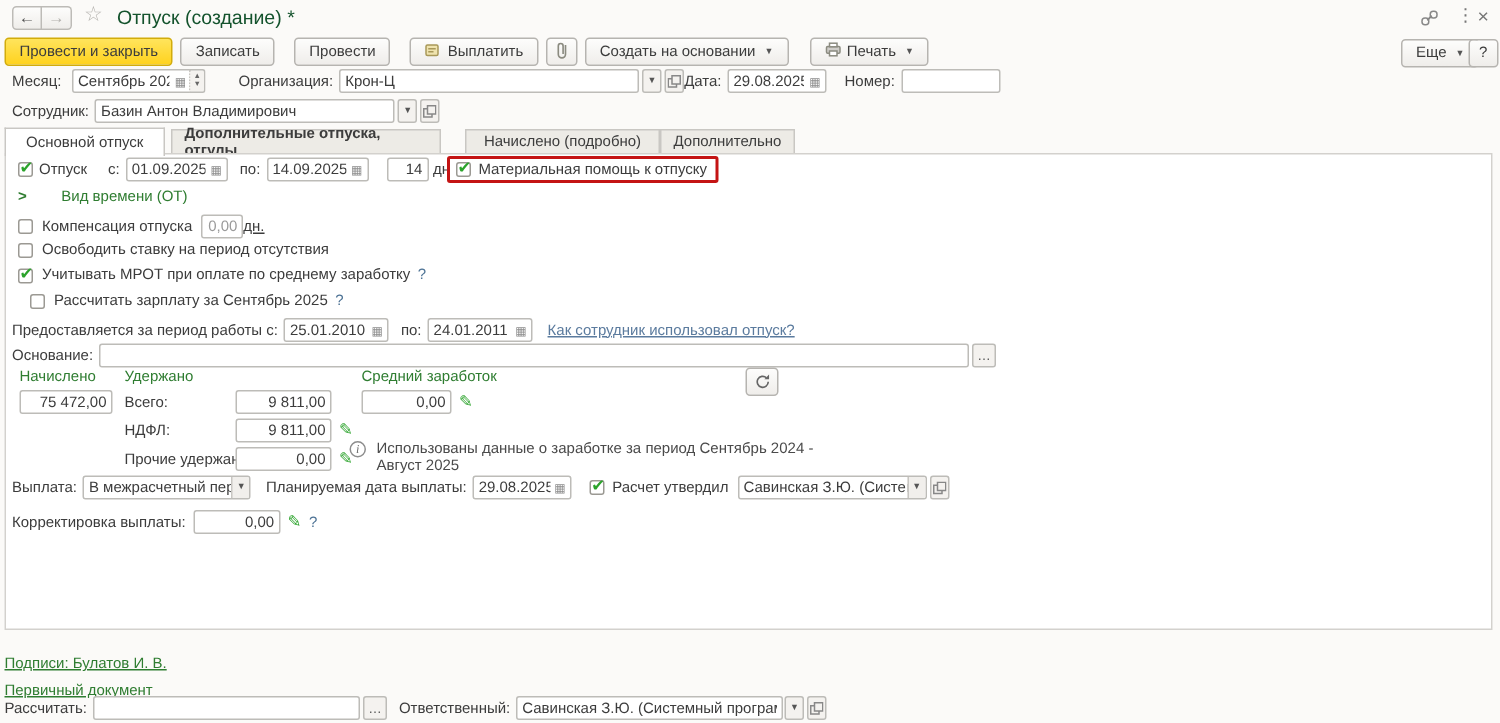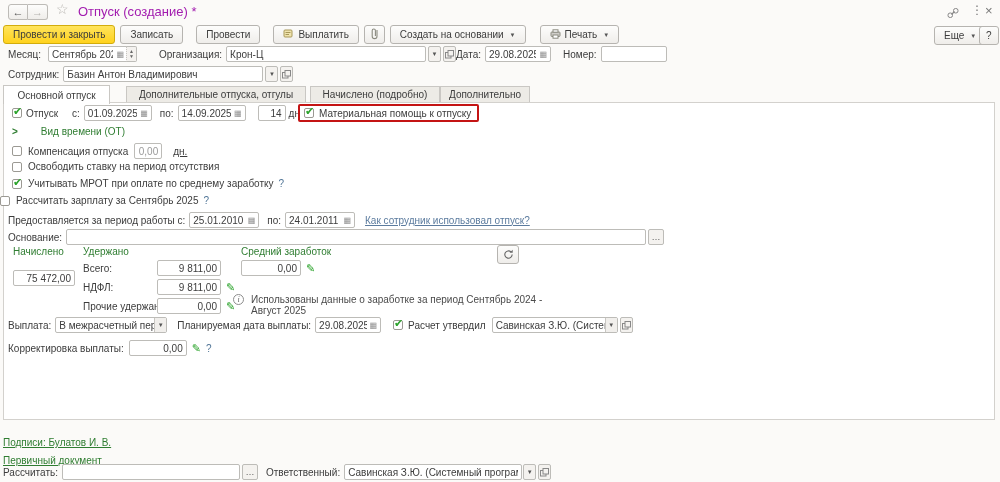--- a/index.html
+++ b/index.html
@@ -1,21 +1,21 @@
 <!DOCTYPE html>
 <html><head>
 <meta charset="utf-8">
 <style>
   * { box-sizing: border-box; }
   body { margin:0; font-family:"Liberation Sans", sans-serif; background:#fbfaf8; color:#3c3c3c; }
   #app { position:relative; width:1000px; height:482px; background:#fbfaf8; overflow:hidden; }
   .abs { position:absolute; }
   .row { position:absolute; display:flex; align-items:center; }
   .lbl { font-size:10px; white-space:nowrap; color:#3c3c3c; }
-  .title { font-size:13px; color:#a21caf; white-space:nowrap; }
+  .title { font-size:13px; color:#14532d; white-space:nowrap; }
   .fld { display:flex; align-items:center; height:16px; border:1px solid #bdbcb8; border-radius:2px;
          background:#fff; font-size:10px; padding:0 3px; white-space:nowrap; overflow:hidden; }
   .fld .txt { flex:1; overflow:hidden; }
   .num .txt { text-align:right; }
   .dis { color:#9a9a9a; }
   .ico-cal { font-size:8px; color:#8d8d8d; margin-left:3px; }
   .btn { display:inline-flex; align-items:center; justify-content:center; gap:4px; height:19px;
          border:1px solid #b6b4b0; border-radius:3px; background:linear-gradient(#fdfdfc,#efedea);
          font-size:10px; padding:0 9px; cursor:pointer; white-space:nowrap; color:#3c3c3c; }
   .btn.primary { background:linear-gradient(#ffe45c,#ffd21e); border-color:#d2ac0c; }
@@ -177,21 +177,21 @@
       </div>
     <div class="sq" style="margin-left:2px;">
       <svg width="9" height="9" viewBox="0 0 9 9">
           <rect x="0.5" y="2.5" width="5.5" height="5.5" fill="none" stroke="#888"></rect>
           <rect x="3" y="0.5" width="5.5" height="5.5" fill="#f4f2ef" stroke="#888"></rect>
         </svg>
     </div>
   </div>
 
   <div class="tab active" style="left:3px; width:107px;">Основной отпуск</div>
-  <div class="tab" style="left:126px; width:180px;">Дополнительные отпуска, отгулы</div>
+  <div class="tab" style="left:114px; width:180px;font-weight:bold;">Дополнительные отпуска, отгулы</div>
   <div class="tab" style="left:310px; width:130px;">Начислено (подробно)</div>
   <div class="tab" style="left:440px; width:90px;">Дополнительно</div>
 
   <div id="panel"></div>
 
   <div class="row z" style="left:12px; top:104px;">
     <span class="cb on"></span>
     <span class="lbl" style="margin-left:4px;">Отпуск</span>
     <span class="lbl" style="margin-left:14px;">с:</span>
     <div class="fld" style="width:68px; margin-left:4px;">
@@ -217,35 +217,35 @@
     <span class="chev">&gt;</span>
     <span class="gplain" style="margin-left:7px;">Вид времени (ОТ)</span>
   </div>
 
   <div class="row z" style="left:12px; top:143px;">
     <span class="cb"></span>
     <span class="lbl" style="margin-left:6px;">Компенсация отпуска</span>
     <div class="fld num" style="width:28px; margin-left:6px;">
       <span class="txt dis">0,00</span>
     </div>
-    <span class="lbl" style="margin-left:11px;text-decoration:underline;">дн.</span>
+    <span class="lbl" style="margin-left:0;text-decoration:underline;">дн.</span>
   </div>
 
   <div class="row z" style="left:12px; top:161px;">
     <span class="cb"></span>
     <span class="lbl" style="margin-left:6px;">Освободить ставку на период отсутствия</span>
   </div>
 
   <div class="row z" style="left:12px; top:178px;">
     <span class="cb on"></span>
     <span class="lbl" style="margin-left:6px;">Учитывать МРОТ при оплате по среднему заработку</span>
     <span class="help" style="margin-left:5px;">?</span>
   </div>
 
-  <div class="row z" style="left:0; top:195px;">
+  <div class="row z" style="left:20px; top:195px;">
     <span class="cb"></span>
     <span class="lbl" style="margin-left:6px;">Рассчитать зарплату за Сентябрь 2025</span>
     <span class="help" style="margin-left:5px;">?</span>
   </div>
 
   <div class="row z" style="left:8px; top:212px;">
     <span class="lbl">Предоставляется за период работы с:</span>
     <div class="fld" style="width:70px; margin-left:4px;">
       <span class="txt">25.01.2010</span>
       <span class="ico-cal">▦</span>
@@ -263,21 +263,21 @@
     <div class="fld" style="width:580px; margin-left:4px;">
       <span class="txt"></span>
     </div>
     <div class="morebtn" style="margin-left:2px;">
         <span>…</span>
       </div>
   </div>
 
   <div class="col z" style="left:13px; top:246px;">
     <span class="greenlbl">Начислено</span>
-    <div class="fld num" style="width:62px; margin-top:13px;">
+    <div class="fld num" style="width:62px; margin-top:3px;">
       <span class="txt">75 472,00</span>
     </div>
   </div>
 
   <div class="col z" style="left:83px; top:246px;">
     <span class="greenlbl">Удержано</span>
     <div class="srow">
       <span class="lbl" style="width:74px;">Всего:</span>
       <div class="fld num" style="width:64px;">
           <span class="txt">9 811,00</span>

